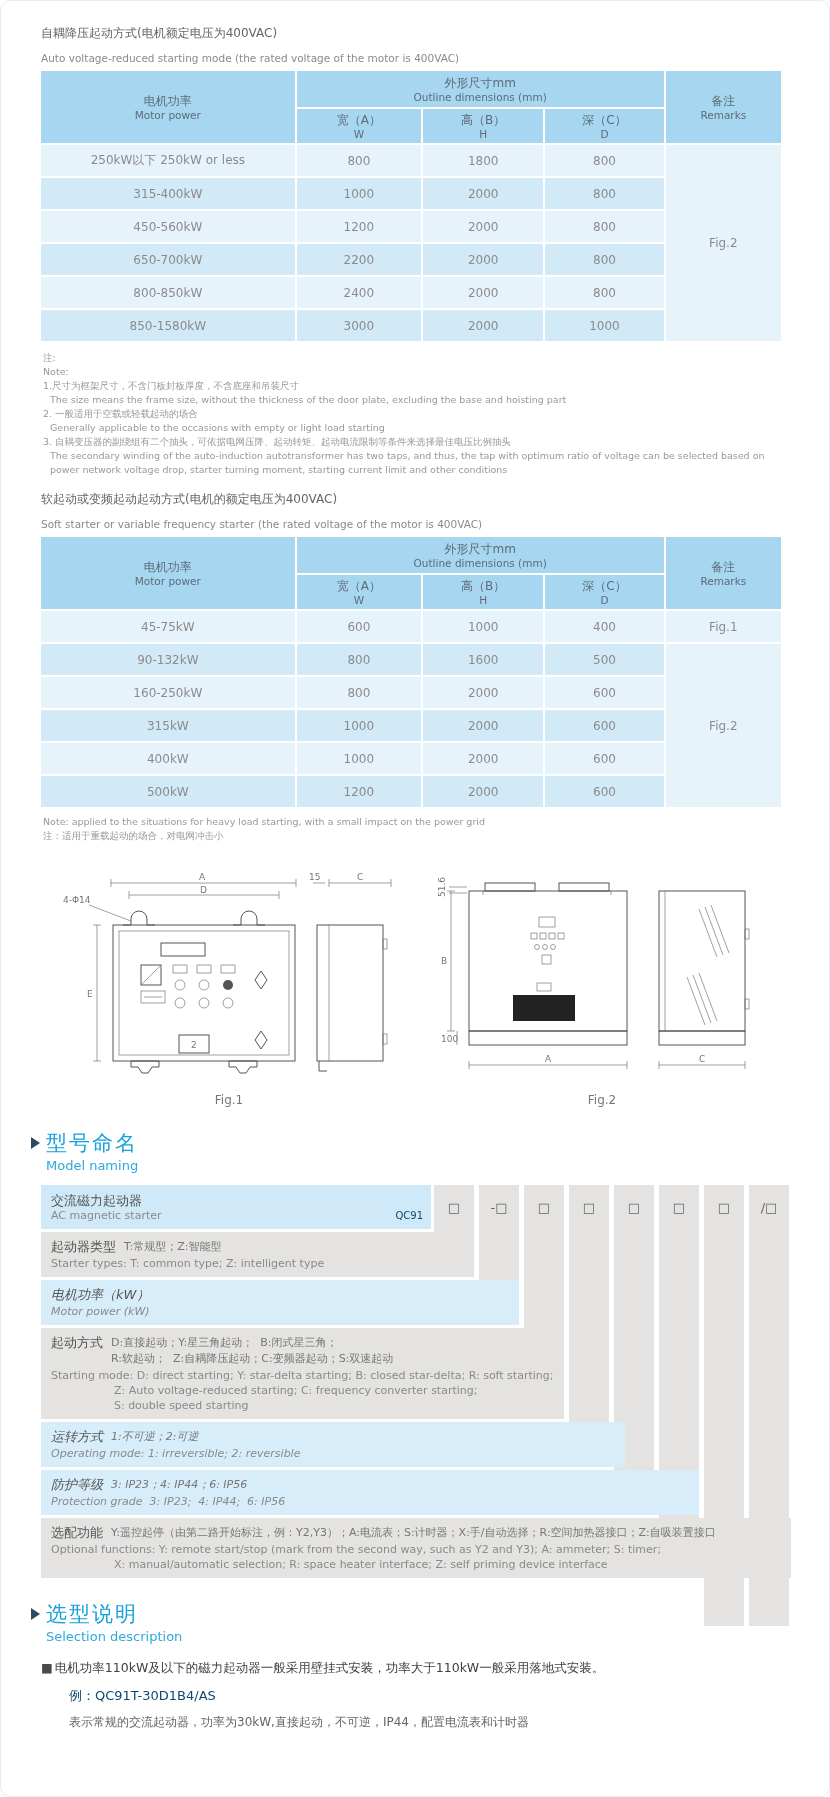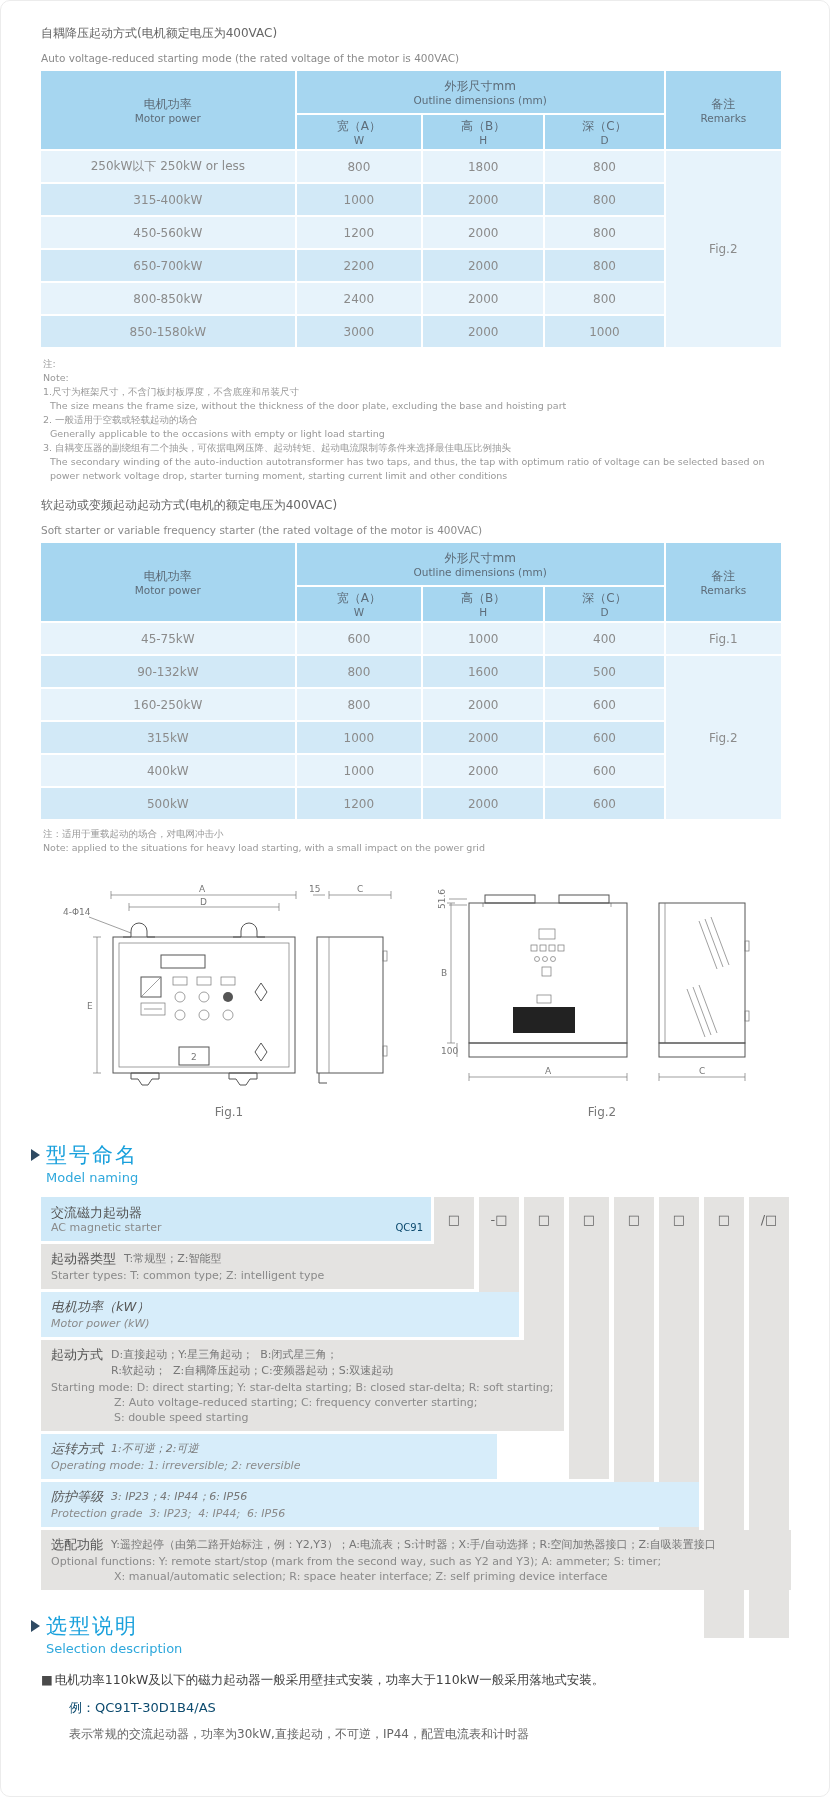--- a/index.html
+++ b/index.html
@@ -16,21 +16,21 @@
   .tbl-title .zh { display:block; font-size:12px; color:#666; line-height:16px; }
   .tbl-title .en { display:block; font-size:10.5px; color:#8a8a8a; line-height:14px;margin-top:10px; }
   table.dim { margin-left:38px; width:744px; border-collapse:separate; border-spacing:2px; table-layout:fixed; }
   table.dim th { background:#a6d6f0; font-weight:normal; color:#5d6c79; text-align:center; vertical-align:middle; }
   table.dim th .zh { display:block; font-size:12px; line-height:16px; }
   table.dim th .en { display:block; font-size:10.5px; line-height:13px; }
   table.dim td { text-align:center; font-size:12px; color:#8b8b8b; height:31px; vertical-align:middle; }
   table.dim tr.odd  td { background:#e7f3fb; }
   table.dim tr.even td { background:#d2e9f7; }
   table.dim td.remark { background:#e7f3fb !important; font-size:12px; color:#8b8b8b; }
-  table.dim th.tier1 { height:42px; }
+  table.dim th.tier1 { height:36px; }
   table.dim th.tier2 { height:34px; }
 
   
   .notes { margin:8px 0 14px 42px; width:744px; font-size:9.5px; color:#999; line-height:14px; }
   .notes .en-line { padding-left:7px; }
   .note-single { margin:6px 0 0 42px; font-size:9.5px; color:#999; line-height:14px; }
 
   
   .figs { margin:26px 0 0 60px; display:flex; gap:40px; }
   .fig { display:flex; flex-direction:column; align-items:center; }
@@ -56,21 +56,21 @@
   .mn-row.blue { background:#d7edfa;font-style:italic; }
   .mn-row1 { height:44px; background:#cfe9f8; width:390px; display:flex; justify-content:space-between; align-items:center; padding:4px 8px 4px 10px; }
   .mn-row1 .zh { font-size:13px; color:#555; line-height:17px; display:block; }
   .mn-row1 .en { font-size:11px; color:#8a8a8a; line-height:14px; display:block; }
   .mn-prefix { font-size:10px; color:#0c4a6e;margin-top:17px; }
   .mn-zh { display:flex; align-items:flex-start; gap:8px; }
   .mn-label { font-size:13px; color:#555; line-height:17px; white-space:nowrap; }
   .mn-desc { font-size:11px; color:#777; line-height:16px; white-space:pre-wrap; padding-top:1px; }
   .mn-en { font-size:11px; color:#8a8a8a; line-height:15px; white-space:pre-wrap; margin-top:1px; }
   .w2 { width:433px; } .w3 { width:478px; } .w4 { width:523px; }
-  .w5 { width:456px; } .w6 { width:613px; } .w7 { width:658px; } .w8 { width:750px; }
+  .w5 { width:584px; } .w6 { width:613px; } .w7 { width:658px; } .w8 { width:750px; }
 
   
   .sel-body { margin:12px 0 0 40px; width:752px; }
   .sel-p1-zh { font-size:12.5px; color:#3f3f3f; line-height:20px; }
   .sel-p1-zh .sq { color:#4a4a4a; margin-right:2px; }
   .sel-p1-en { font-size:11.5px; color:#8a8a8a; line-height:20px; text-indent:28px; margin-top:4px; }
   .sel-ex   { font-size:13px; color:#0c4a6e; line-height:20px; padding-left:28px; margin-top:8px; }
   .sel-zh2  { font-size:12px; color:#666; line-height:20px; padding-left:28px; margin-top:6px; }
 </style>
 </head>
@@ -248,22 +248,22 @@
     <tr class="even">
           <td>500kW</td>
           <td>1200</td>
           <td>2000</td>
           <td>600</td>
         </tr>
   </tbody>
     </table>
 
   <div class="note-single">
+    <div>Note: applied to the situations for heavy load starting, with a small impact on the power grid</div>
     <div>注：适用于重载起动的场合，对电网冲击小</div>
-    <div>Note: applied to the situations for heavy load starting, with a small impact on the power grid</div>
   </div>
 
   <div class="figs">
     <div class="fig">
       <svg width="336" height="220" viewBox="0 0 336 220">
 
         <line class="thin" x1="50" y1="14" x2="235" y2="14"></line>
           <line class="thin" x1="50" y1="10" x2="50" y2="18"></line>
           <line class="thin" x1="235" y1="10" x2="235" y2="18"></line>
         <text x="138" y="11">A</text>

